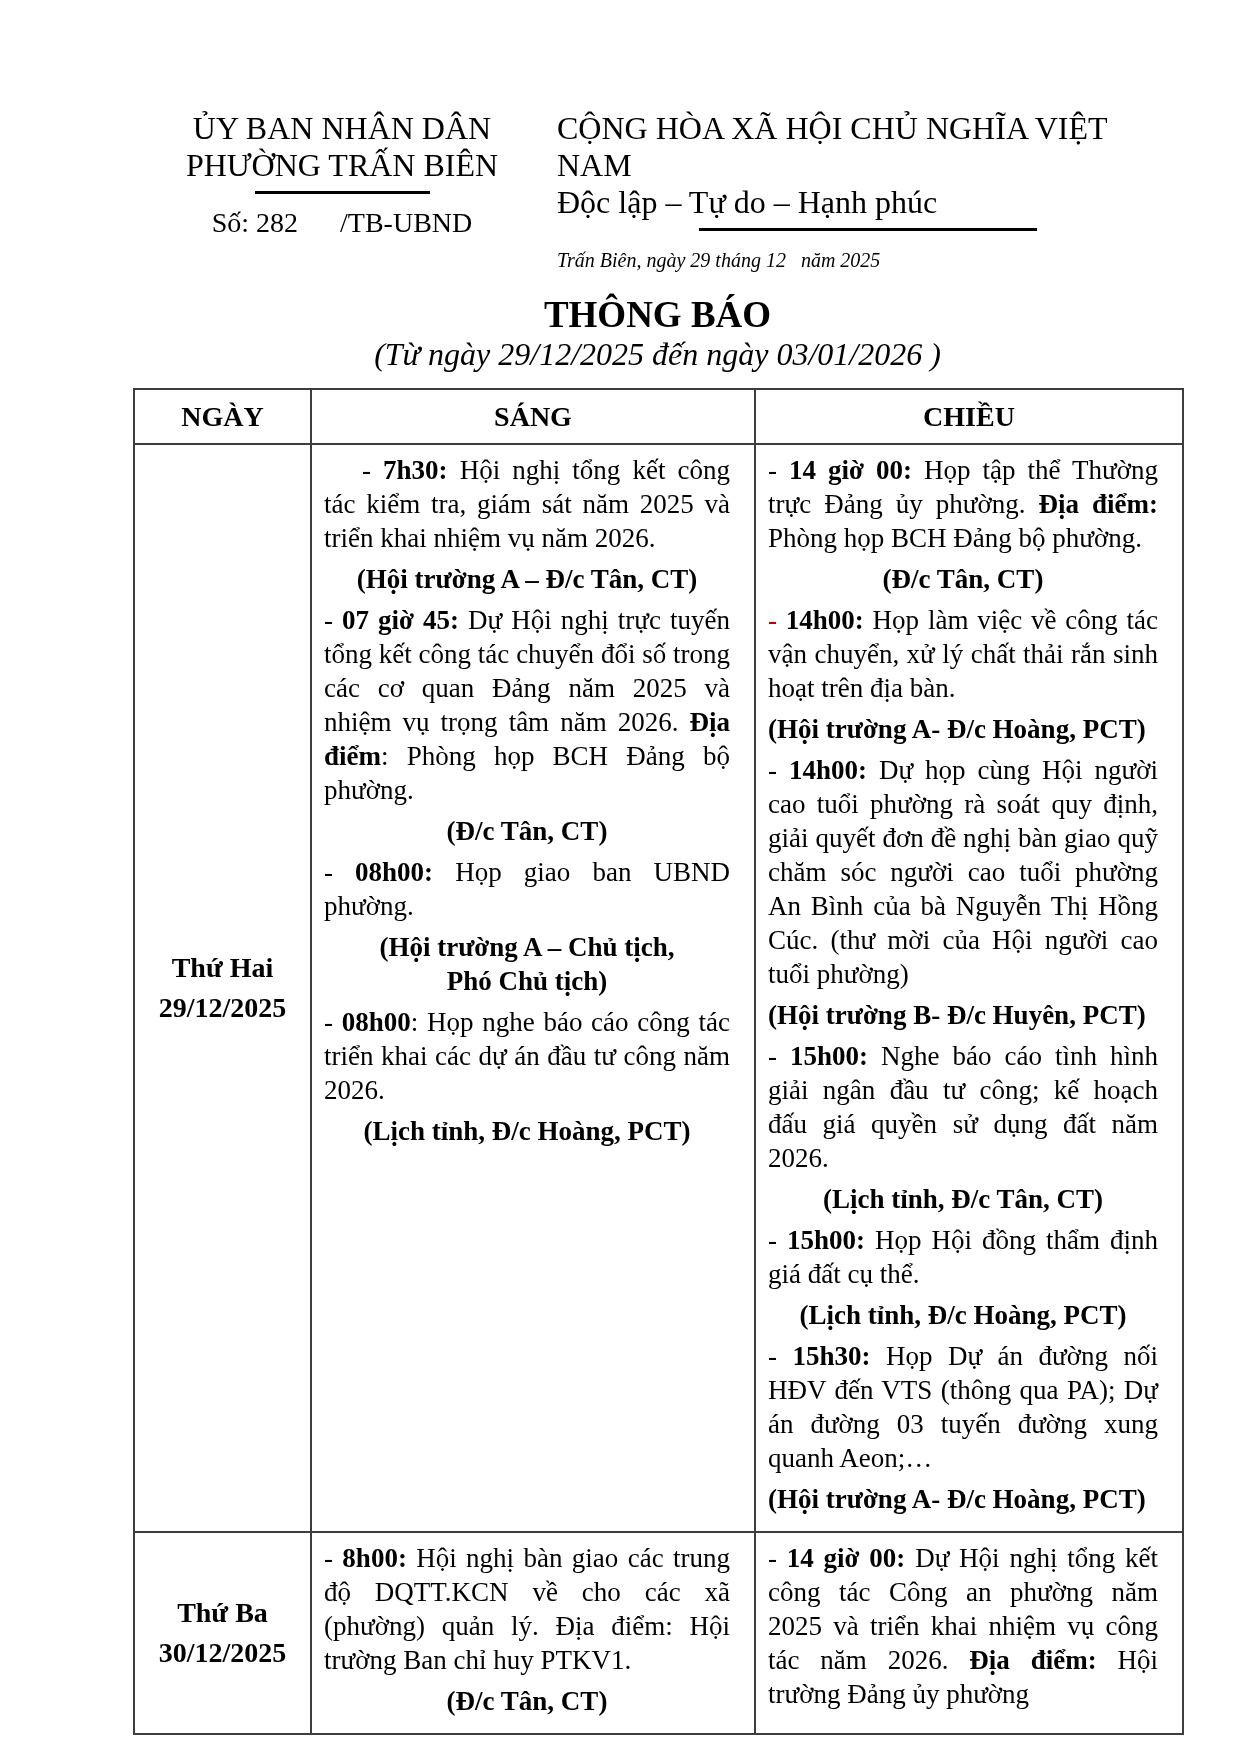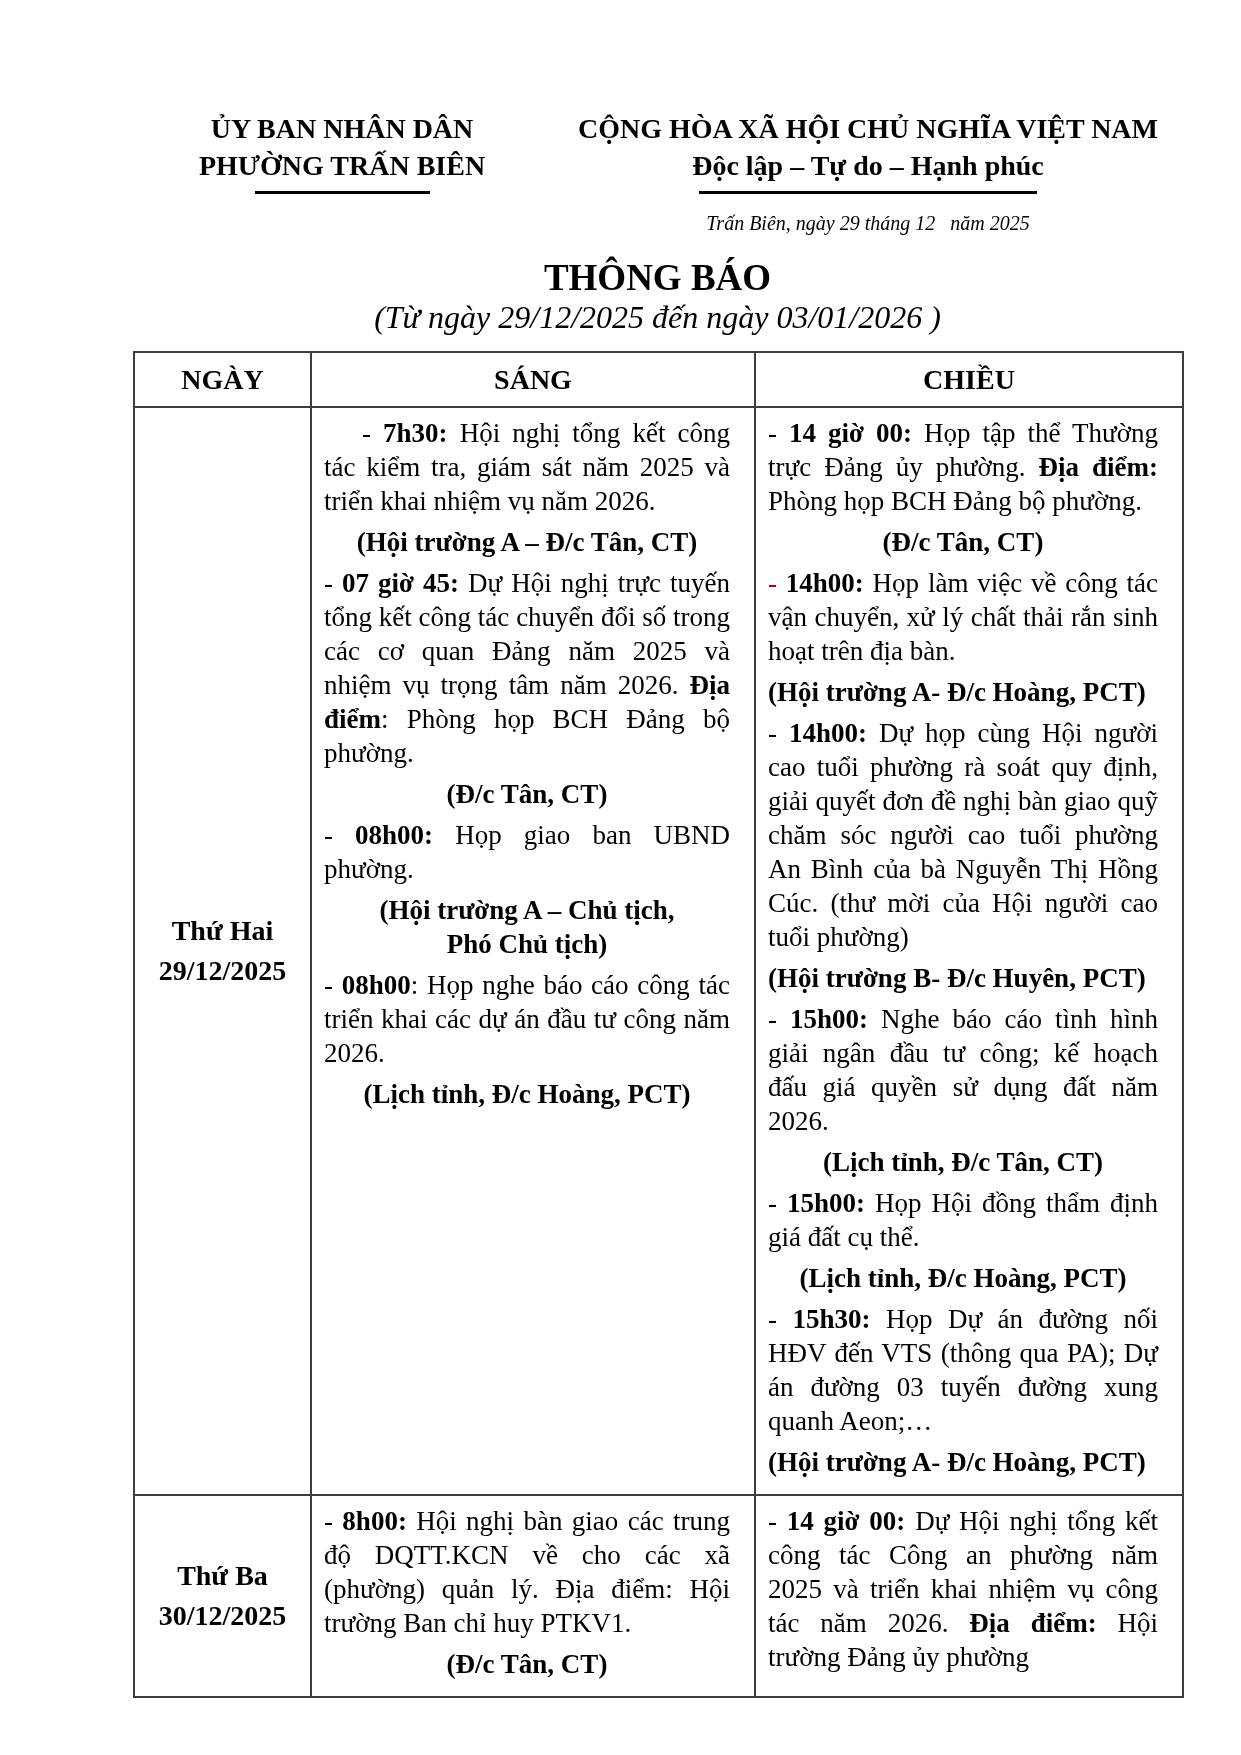--- a/index.html
+++ b/index.html
@@ -7,22 +7,22 @@
   .page {
     position:relative;
     width:1241px; height:1755px;
     background:#ffffff;
     color:#000;
     font-family:"Liberation Serif","DejaVu Serif",serif;
     overflow:hidden;
   }
   .hdr { display:flex; padding-top:110px; }
   .hdr-left  { width:430px; margin-left:127px; text-align:center; }
-  .hdr-right { width:622px; text-align:center; }
-  .org-line  { font-weight:bold; font-size:28px; line-height:37px; }
+  .hdr-right { width:622px; text-align:left; }
+  .org-line  { font-weight:normal; font-size:32px; line-height:37px; }
   .rule { display:block; border-bottom:3px solid #000; margin:7px auto 0 auto; }
   .rule-left  { width:175px; }
   .rule-right { width:338px; }
   .doc-number { font-size:28px; line-height:36px; margin-top:11px; white-space:pre; }
   .dateline   { font-size:20px; line-height:36px; margin-top:11px; font-style:italic; white-space:pre; }
   .title-block { width:1049px; margin:20px 0 0 133px; text-align:center; }
   .title1 { font-weight:bold; font-size:37px; line-height:34px; }
   .title2 { font-weight:bold; font-size:30px; line-height:36px; margin-top:4px; }
   .title3 { font-style:italic; font-size:32px; line-height:34px; margin-top:5px; }
   table.sched {
@@ -60,20 +60,21 @@
 </head>
 <body>
 
 <div class="page">
 
   <div class="hdr">
     <div class="hdr-left">
       <div class="org-line">ỦY BAN NHÂN DÂN</div>
       <div class="org-line">PHƯỜNG TRẤN BIÊN</div>
       <span class="rule rule-left"></span>
+      <div class="doc-number">Số: 282      /TB-UBND</div>
     </div>
     <div class="hdr-right">
       <div class="org-line">CỘNG HÒA XÃ HỘI CHỦ NGHĨA VIỆT NAM</div>
       <div class="org-line">Độc lập – Tự do – Hạnh phúc</div>
       <span class="rule rule-right"></span>
       <div class="dateline">Trấn Biên, ngày 29 tháng 12   năm 2025</div>
     </div>
   </div>
 
   <div class="title-block">

